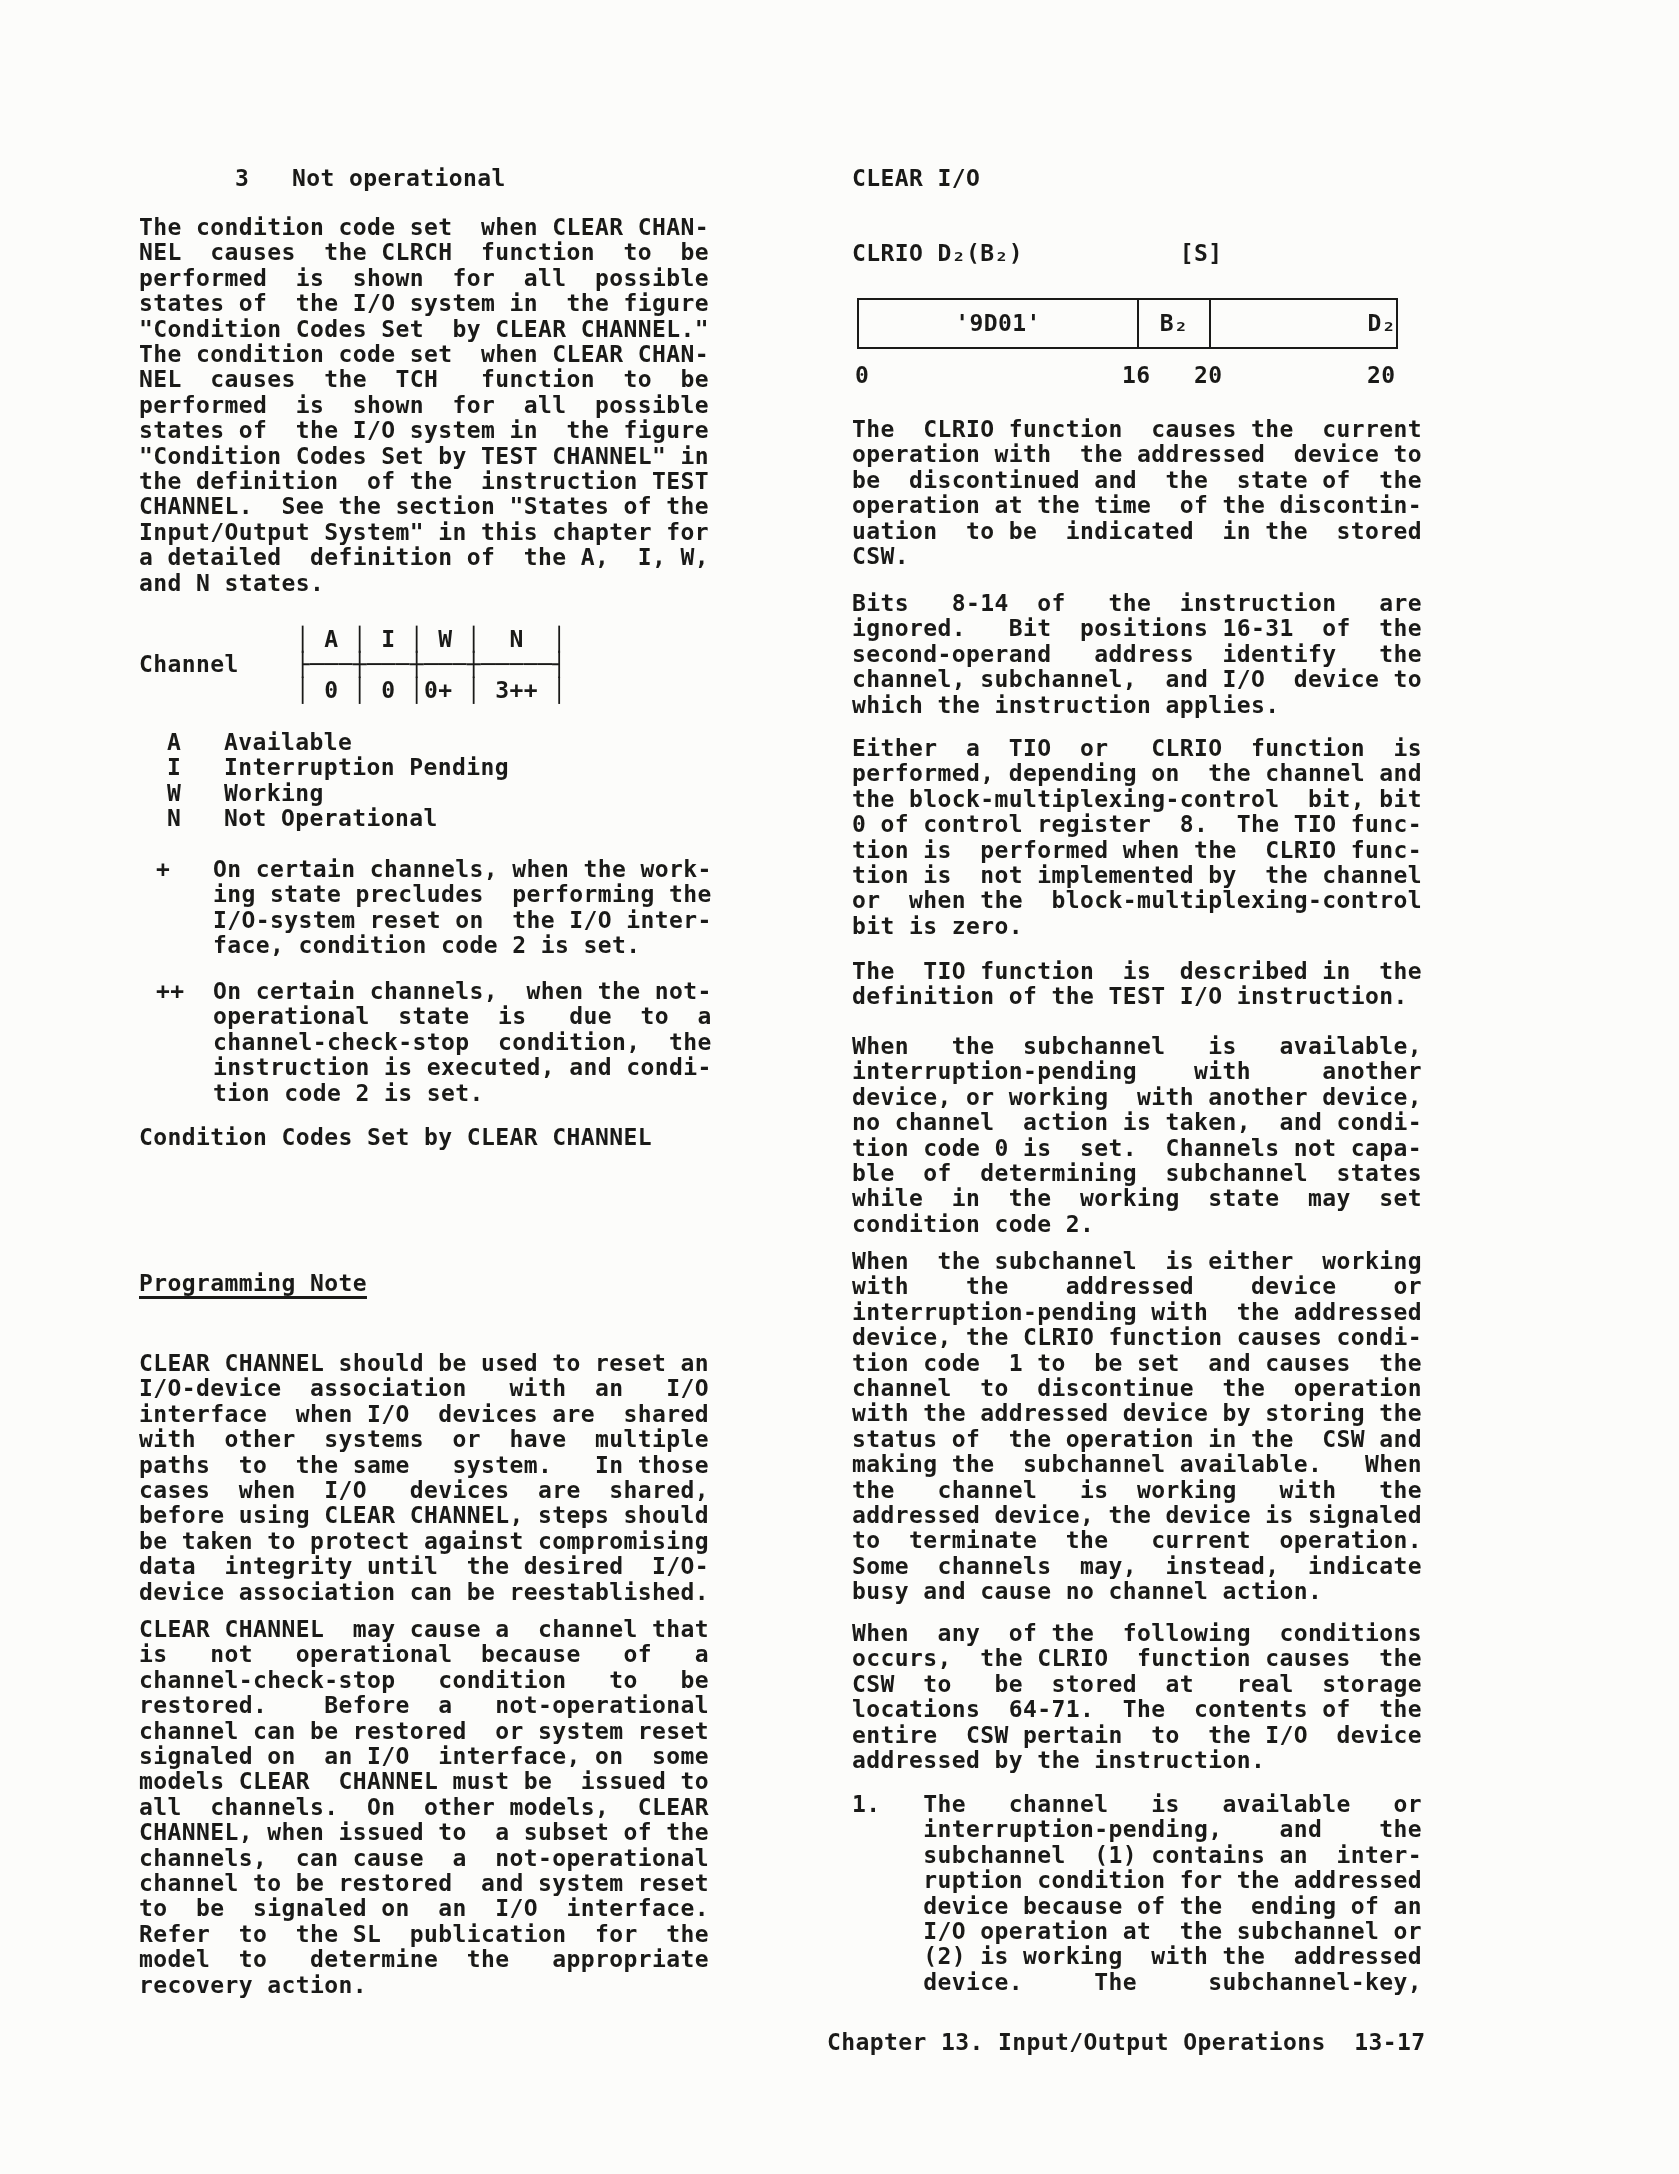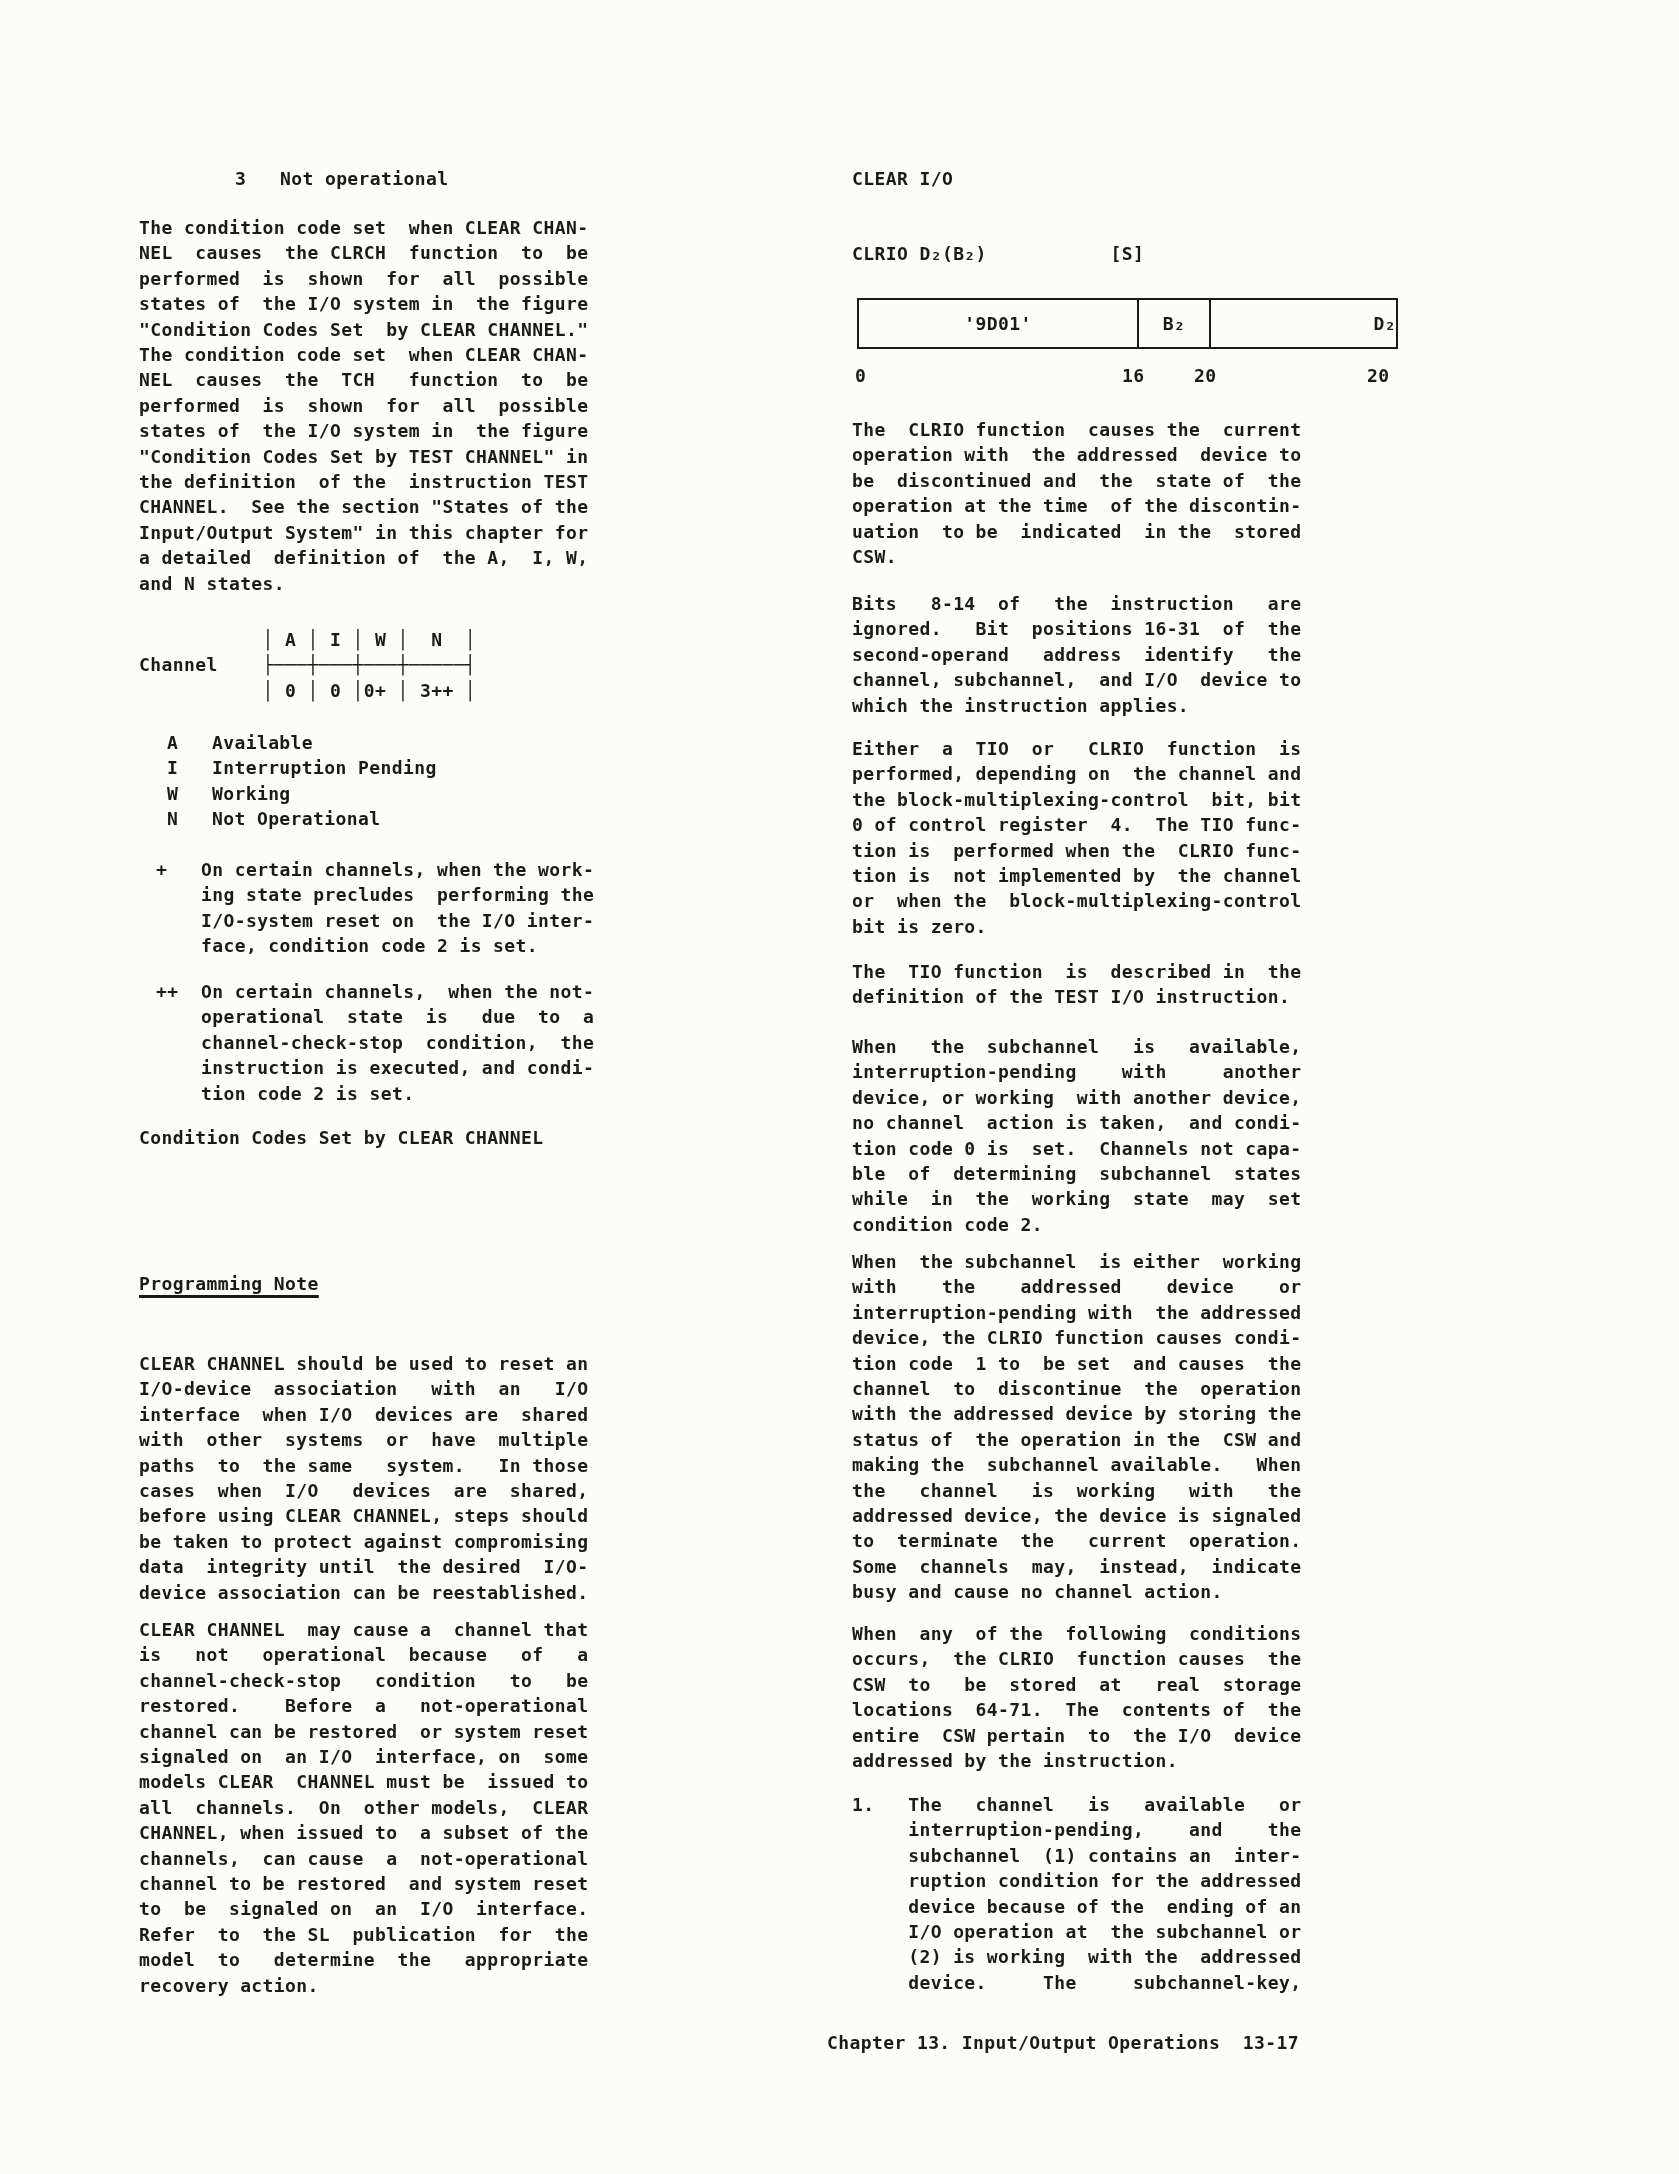--- a/index.html
+++ b/index.html
@@ -10,21 +10,21 @@
     background: #fcfcfa;
     overflow: hidden;
     font-family: "DejaVu Sans Mono", "Liberation Mono", monospace;
   }
   .blk {
     position: absolute;
     margin: 0;
     white-space: pre;
     font-family: "DejaVu Sans Mono", "Liberation Mono", monospace;
     font-weight: bold;
-    font-size: 18px;
+    font-size: 23px;
     line-height: 25.4px;
     letter-spacing: 0.4px;
     color: #1a1a18;
   }
   .u { text-decoration: underline; text-decoration-thickness: 2.8px; text-underline-offset: 4.7px; }
 
   
   .fmt-box {
     position: absolute;
     left: 857px; top: 298px;
@@ -155,21 +155,21 @@
 
   <pre class="blk" style="left:852px; top:591px;">Bits   8-14  of   the  instruction   are
 ignored.   Bit  positions 16-31  of  the
 second-operand   address  identify   the
 channel, subchannel,  and I/O  device to
 which the instruction applies.</pre>
 
   <pre class="blk" style="left:852px; top:736px;">Either  a  TIO  or   CLRIO  function  is
 performed, depending on  the channel and
 the block-multiplexing-control  bit, bit
-0 of control register  4.  The TIO func-
+0 of control register  8.  The TIO func-
 tion is  performed when the  CLRIO func-
 tion is  not implemented by  the channel
 or  when the  block-multiplexing-control
 bit is zero.</pre>
 
   <pre class="blk" style="left:852px; top:959px;">The  TIO function  is  described in  the
 definition of the TEST I/O instruction.</pre>
 
   <pre class="blk" style="left:852px; top:1034px;">When   the  subchannel   is   available,
 interruption-pending    with     another

